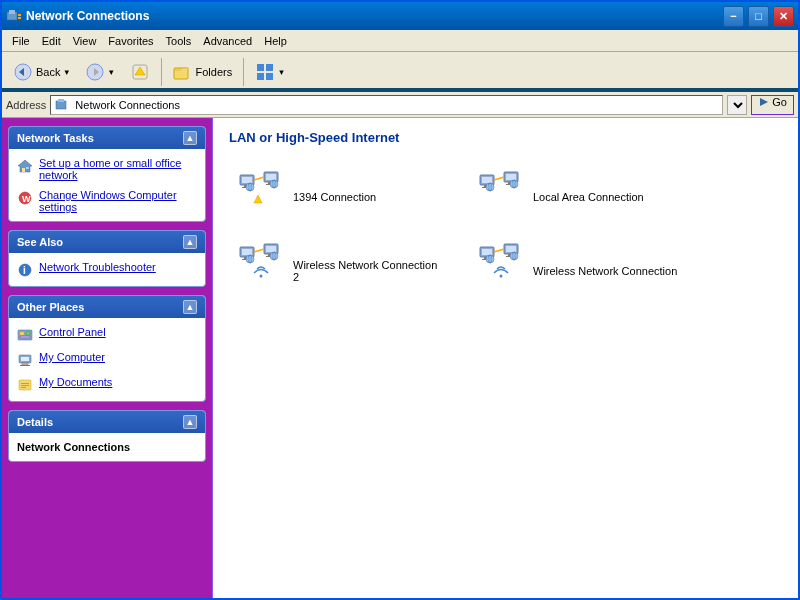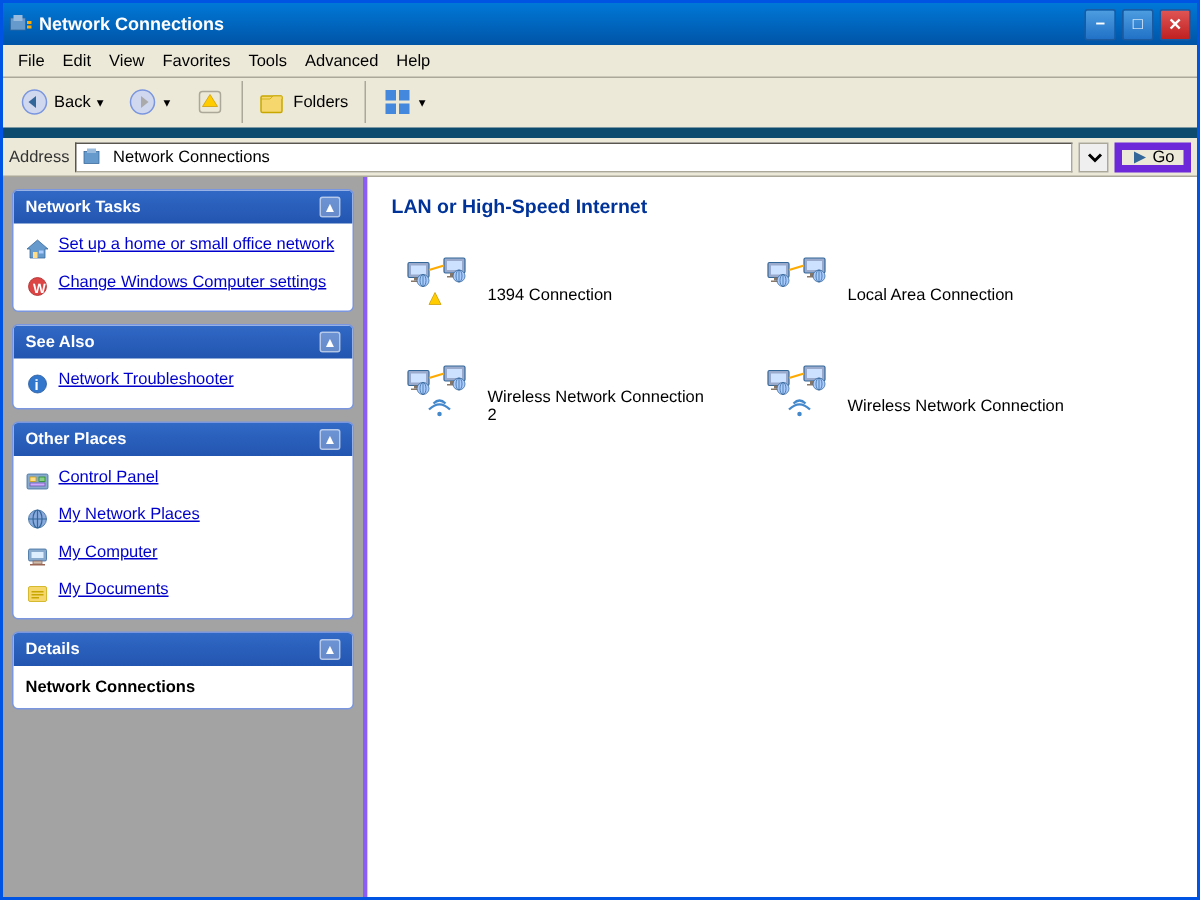--- a/index.html
+++ b/index.html
@@ -55,24 +55,24 @@
       padding: 2px 6px;
       cursor: pointer;
       font-size: 11px;
     }
 
     
     #toolbar {
       background: #ece9d8;
       height: 40px;
       display: flex;
-      align-items: flex-start;
+      align-items: flex-end;
       padding: 2px 4px;
       gap: 2px;
-      border-bottom: 7px solid #0c4a6e;
+      border-bottom: 4px solid #0c4a6e;
     }
     .toolbar-btn {
       display: flex; align-items: center; gap: 3px;
       padding: 3px 6px;
       cursor: pointer;
       font-size: 11px;
       background: transparent;
       border: 1px solid transparent;
       border-radius: 2px;
     }
@@ -97,45 +97,45 @@
       flex: 1;
       height: 20px;
       background: white;
       border: 1px inset #aca899;
       display: flex; align-items: center;
       padding: 0 4px;
       font-size: 11px;
       gap: 4px;
     }
     #address-go-btn {
-      display: flex; align-items: center; gap: 2px;
+      display: flex; gap: 2px;
       height: 20px; padding: 0 6px;
       background: #ece9d8;
-      border: 5px solid #6d28d9;
+      border: 1px solid #6d28d9;
       cursor: pointer; font-size: 11px;
     }
 
     
     #main {
       display: flex;
       flex: 1;
       overflow: hidden;
     }
 
     
     #left-panel {
-      width: 243px;
-      background: #a3a3a3;
+      width: 211px;
+      background: #a21caf;
       display: flex;
       flex-direction: column;
       gap: 8px;
       padding: 8px 6px;
       overflow-y: auto;
       flex-shrink: 0;
-      border-right: 3px solid #8b5cf6;
+      border-right: 1px solid #8b5cf6;
     }
 
     .panel-section {
       background: white;
       border: 1px solid #7a96df;
       border-radius: 4px;
       overflow: hidden;
     }
     .panel-section-header {
       background: linear-gradient(to bottom, #3169c6, #2255b0);
@@ -377,31 +377,20 @@
           <div class="panel-link">
             <div class="panel-link-icon">
               <svg width="16" height="16" viewBox="0 0 16 16">
                 <rect x="1" y="3" width="14" height="10" rx="1" fill="#88aacc" stroke="#336699" stroke-width="0.5"></rect>
                 <rect x="3" y="5" width="4" height="3" fill="#ffdd88" stroke="#cc9900" stroke-width="0.5"></rect>
                 <rect x="9" y="5" width="4" height="3" fill="#88cc88" stroke="#228822" stroke-width="0.5"></rect>
                 <rect x="3" y="9" width="10" height="2" fill="#ccaaff" stroke="#6655aa" stroke-width="0.5"></rect>
               </svg>
             </div>
             <span>Control Panel</span>
-          </div>
-          <div class="panel-link">
-            <div class="panel-link-icon">
-              <svg width="16" height="16" viewBox="0 0 16 16">
-                <circle cx="8" cy="8" r="6" fill="#88aadd" stroke="#336699" stroke-width="0.5"></circle>
-                <line x1="8" y1="2" x2="8" y2="14" stroke="#336699" stroke-width="0.8"></line>
-                <ellipse cx="8" cy="8" rx="3" ry="6" fill="none" stroke="#336699" stroke-width="0.8"></ellipse>
-                <line x1="2" y1="8" x2="14" y2="8" stroke="#336699" stroke-width="0.8"></line>
-              </svg>
-            </div>
-            <span>My Network Places</span>
           </div>
           <div class="panel-link">
             <div class="panel-link-icon">
               <svg width="16" height="16" viewBox="0 0 16 16">
                 <rect x="2" y="3" width="12" height="8" rx="1" fill="#88aacc" stroke="#336699" stroke-width="0.5"></rect>
                 <rect x="4" y="5" width="8" height="4" fill="#ddeeff"></rect>
                 <rect x="5" y="11" width="6" height="2" fill="#ccbbaa" stroke="#996655" stroke-width="0.5"></rect>
                 <rect x="3" y="13" width="10" height="1" fill="#996655"></rect>
               </svg>
             </div>

